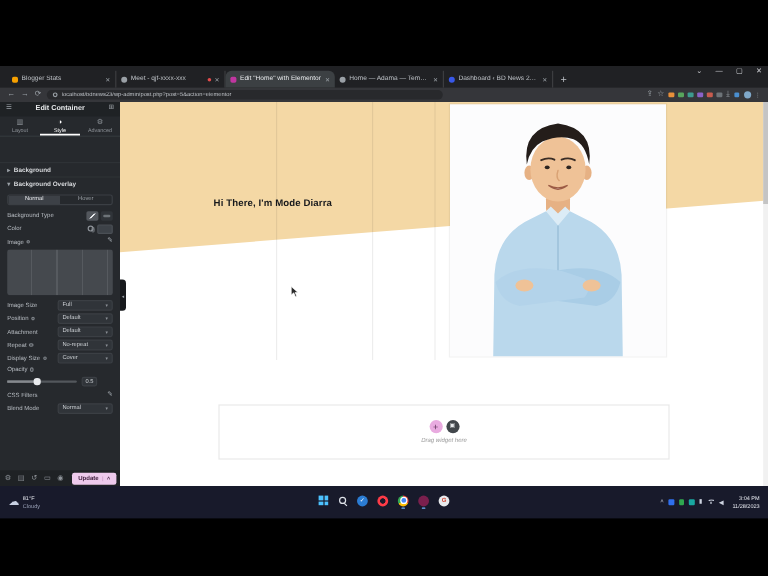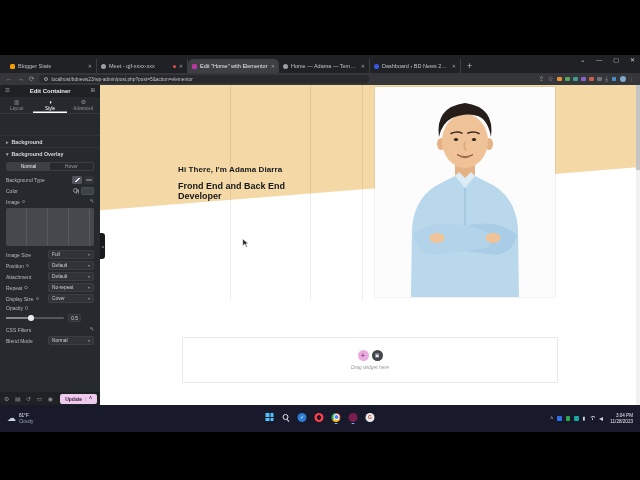--- a/index.html
+++ b/index.html
@@ -358,22 +358,21 @@
         </div>
       </aside>
 
       <main class="preview">
         <div class="hero">
           <div class="hero-peach"></div>
           <div class="colline cl1"></div>
           <div class="colline cl2"></div>
           <div class="colline cl3"></div>
 
-          <div class="hero-greeting">Hi There, I'm Adama Diarra</div>
-          <div class="hero-headline">Frond End and Back End Developer</div>
+          <div class="hero-greeting">Hi There, I'm Mode Diarra</div>
 
           <div class="photo">
             <svg viewBox="0 0 180 210" width="180" height="210">
               <rect width="180" height="210" fill="#fcfcfd"></rect>
               <rect x="80" y="74" width="20" height="18" rx="5" fill="#e6b184"></rect>
               <ellipse cx="66" cy="57" rx="4" ry="6" fill="#e6b184"></ellipse>
               <ellipse cx="114" cy="57" rx="4" ry="6" fill="#e6b184"></ellipse>
               <ellipse cx="90" cy="54" rx="23" ry="27" fill="#efc297"></ellipse>
               <path d="M64,50 Q60,20 90,16 Q120,20 116,50 Q113,33 103,29 Q91,25 77,31 Q67,36 64,50 Z" fill="#241d1a"></path>
               <path d="M76,46.5 q6,-2.8 11,-0.4" stroke="#3a2d26" stroke-width="1.6" fill="none" stroke-linecap="round"></path>

